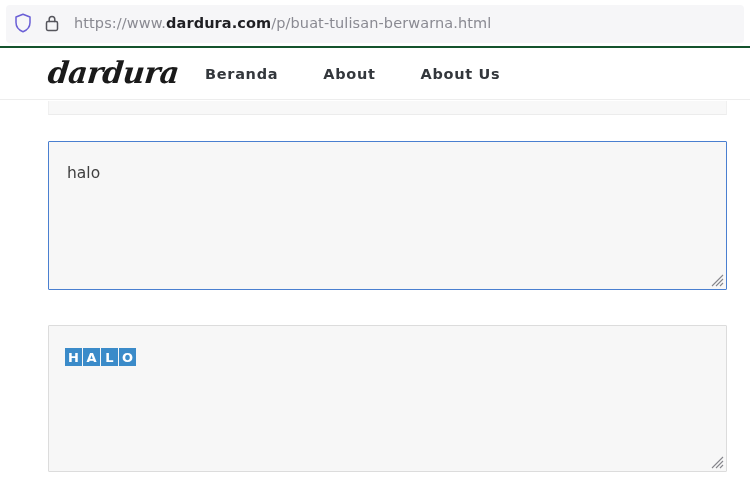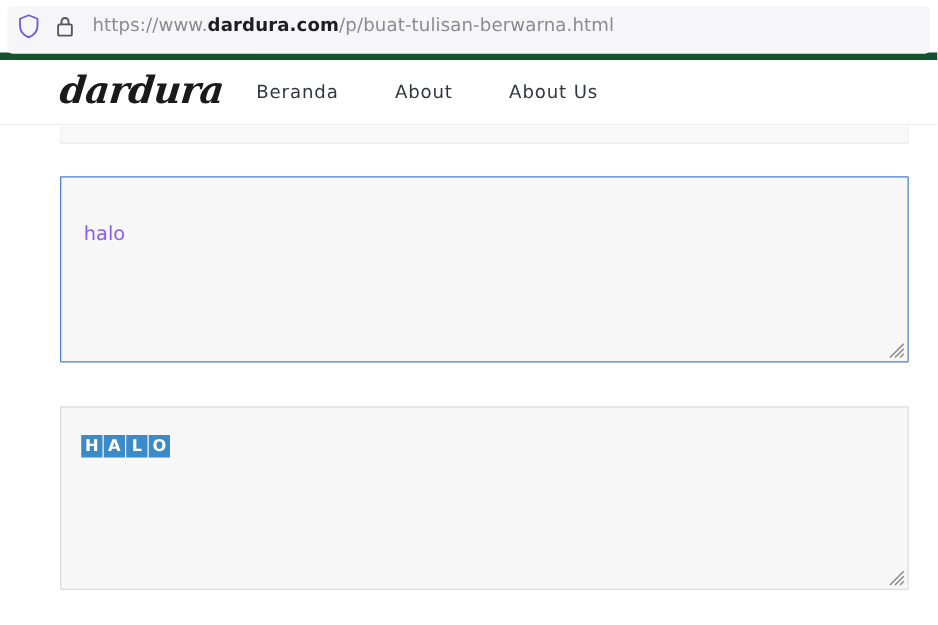--- a/index.html
+++ b/index.html
@@ -18,21 +18,21 @@
     height: 500px;
     background: #ffffff;
   }
 
   
   .urlbar {
     position: absolute;
     left: 0; top: 0;
     width: 750px; height: 48px;
     background: #ffffff;
-    border-bottom: 6px solid #14532d;
+    border-bottom: 2px solid #14532d;
     display: flex;
     align-items: center;
     box-sizing: border-box;
   }
   .urlbar-field {
     position: absolute;
     left: 6px; top: 5px;
     width: 738px; height: 38px;
     background: #f6f6f8;
     border-radius: 4px;
@@ -84,21 +84,21 @@
     transform: skewX(-6deg);
   }
   .nav {
     position: absolute;
     left: 205px; top: 18px;
     display: flex;
     gap: 45px;
   }
   .nav-item {
     font-size: 14.5px;
-    font-weight: normal;
+    font-weight: bold;
     color: #33373c;
     letter-spacing: 0.7px;
     cursor: pointer;
     white-space: nowrap;
     font-family: "DejaVu Sans", sans-serif;
   }
 
   
   .page {
     position: absolute;
@@ -124,23 +124,23 @@
     position: absolute;
     left: 48px; top: 40px;
     width: 679px; height: 149px;
     background: #f7f7f7;
     border: 1px solid #4a7fd0;
     box-sizing: border-box;
     border-radius: 1px;
   }
   .input-text {
     position: absolute;
-    left: 18px; top: 36px;
+    left: 18px; top: 22px;
     font-size: 15.5px;
-    color: #8b5cf6;
+    color: #404040;
     font-family: "DejaVu Sans", sans-serif;
   }
 
   
   .output-area {
     position: absolute;
     left: 48px; top: 224px;
     width: 679px; height: 147px;
     background: #f7f7f7;
     border: 1px solid #dcdcdc;

